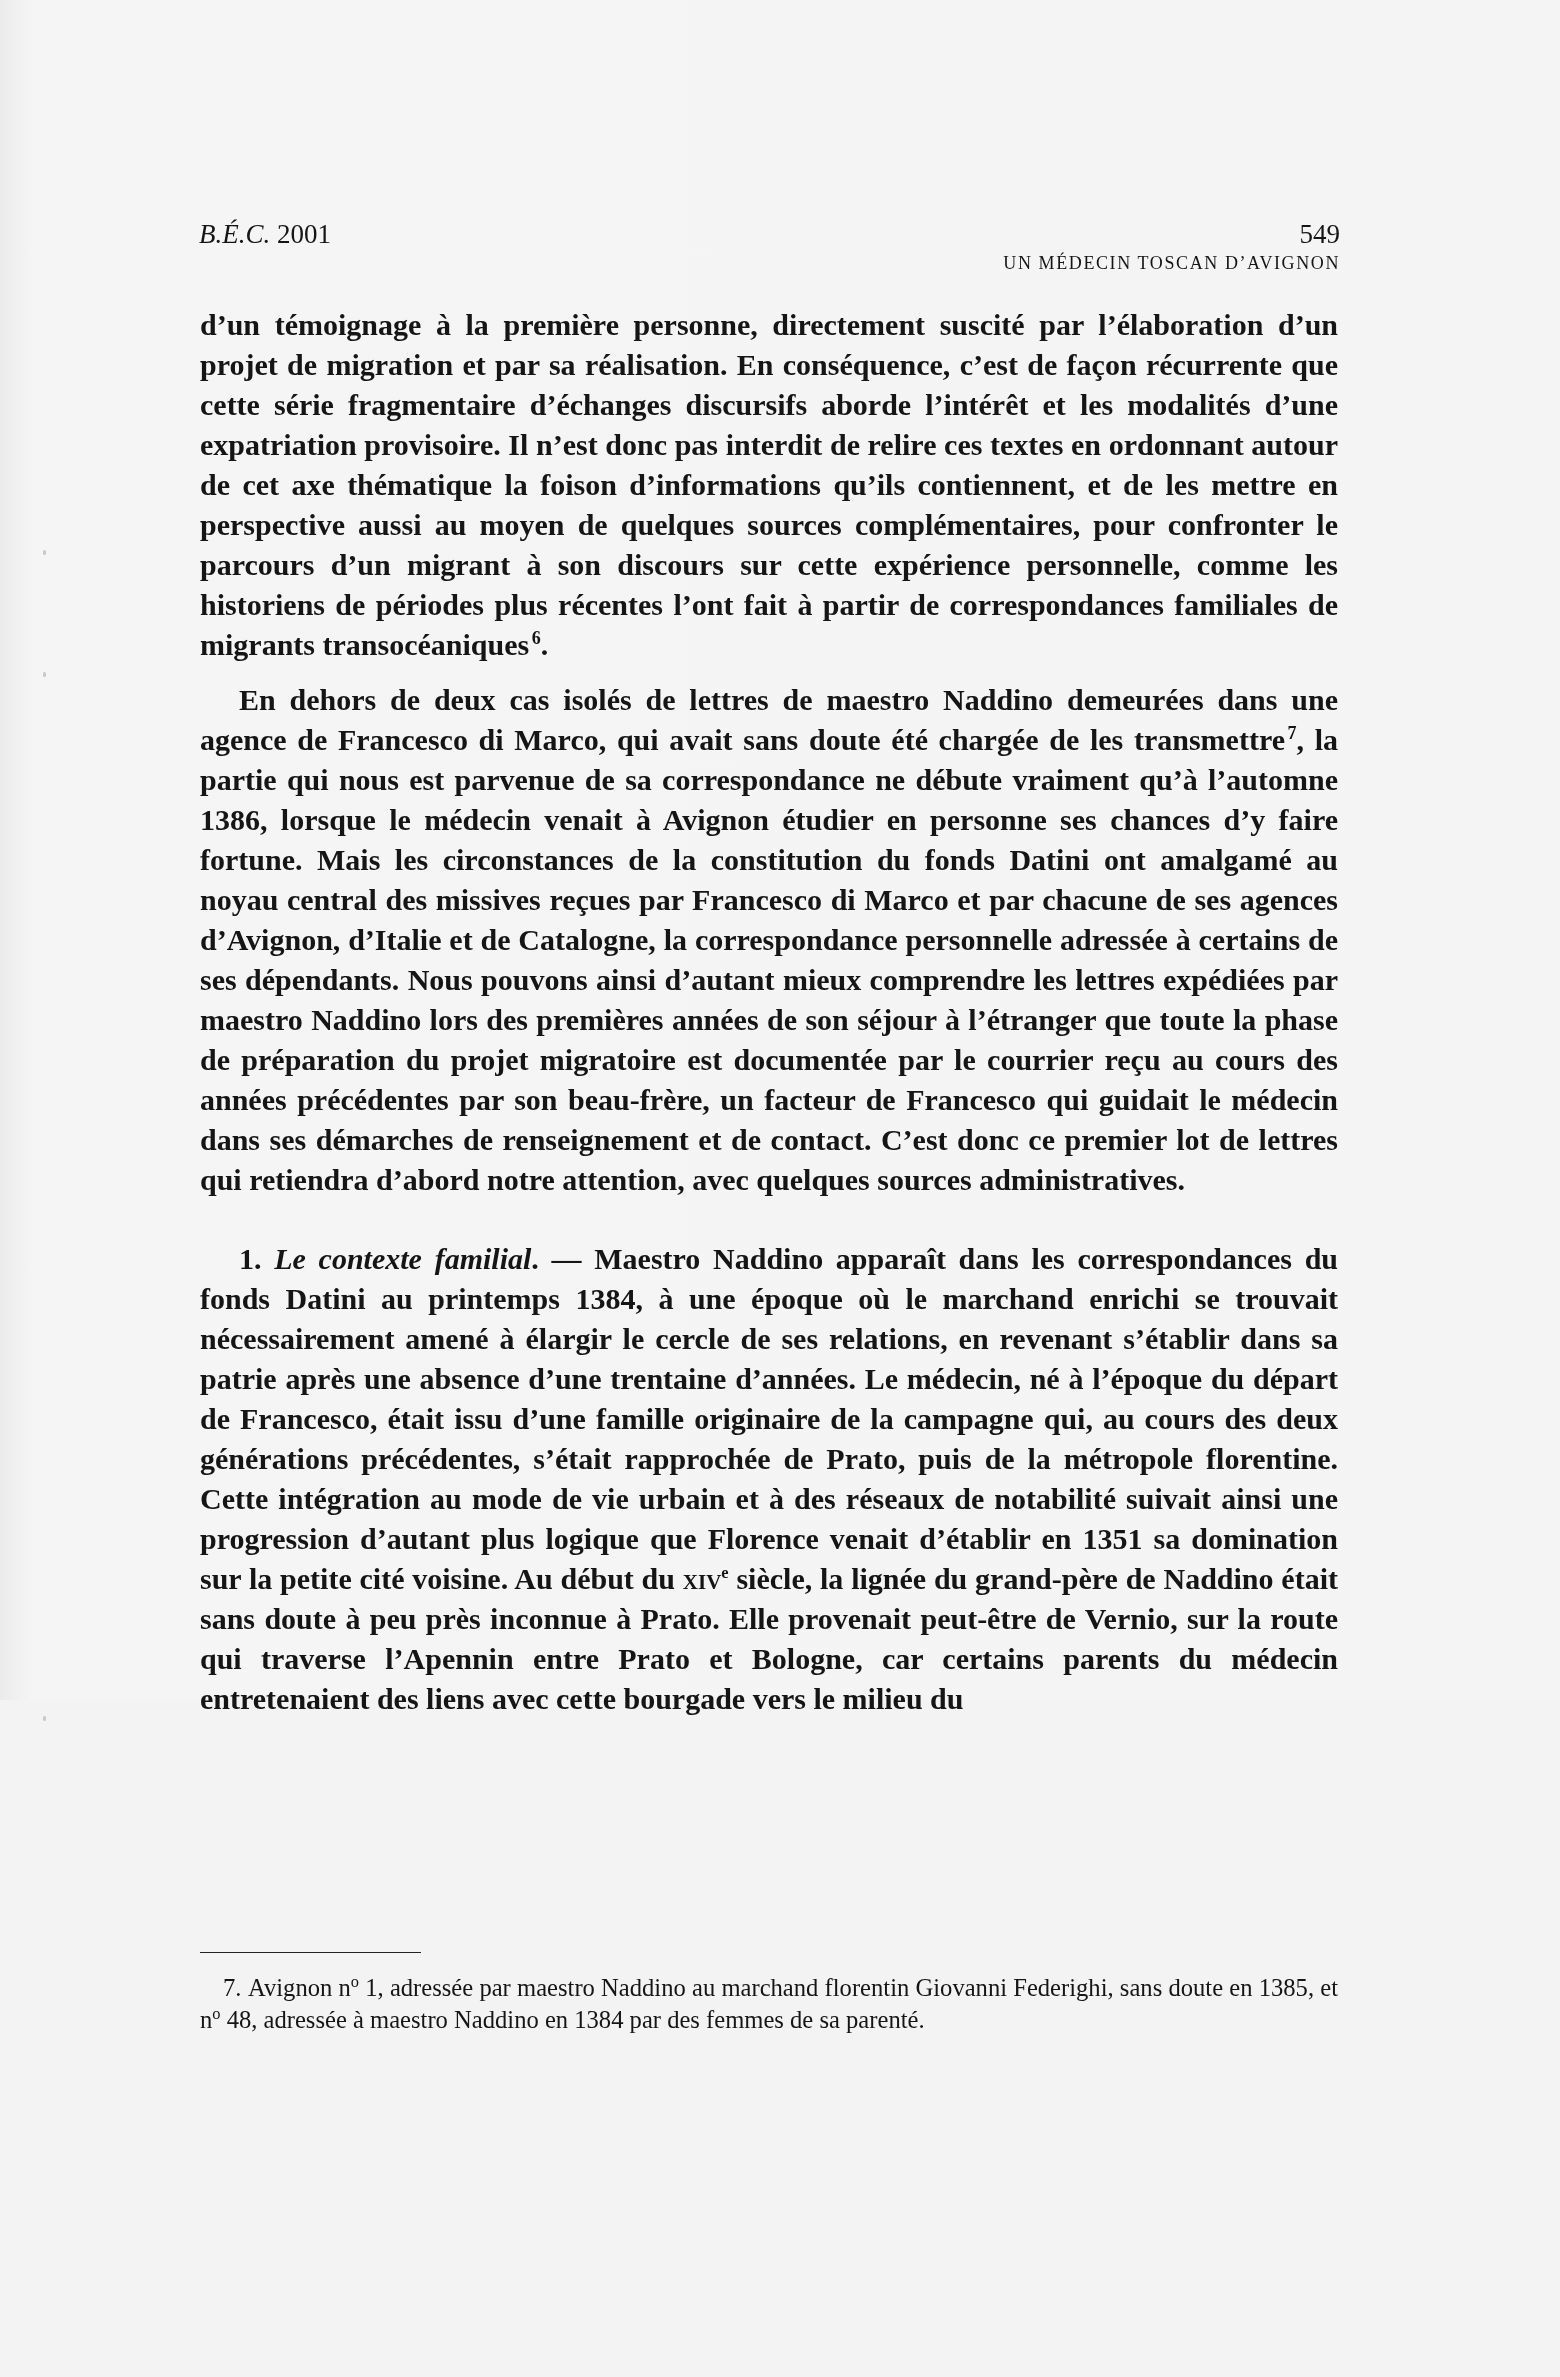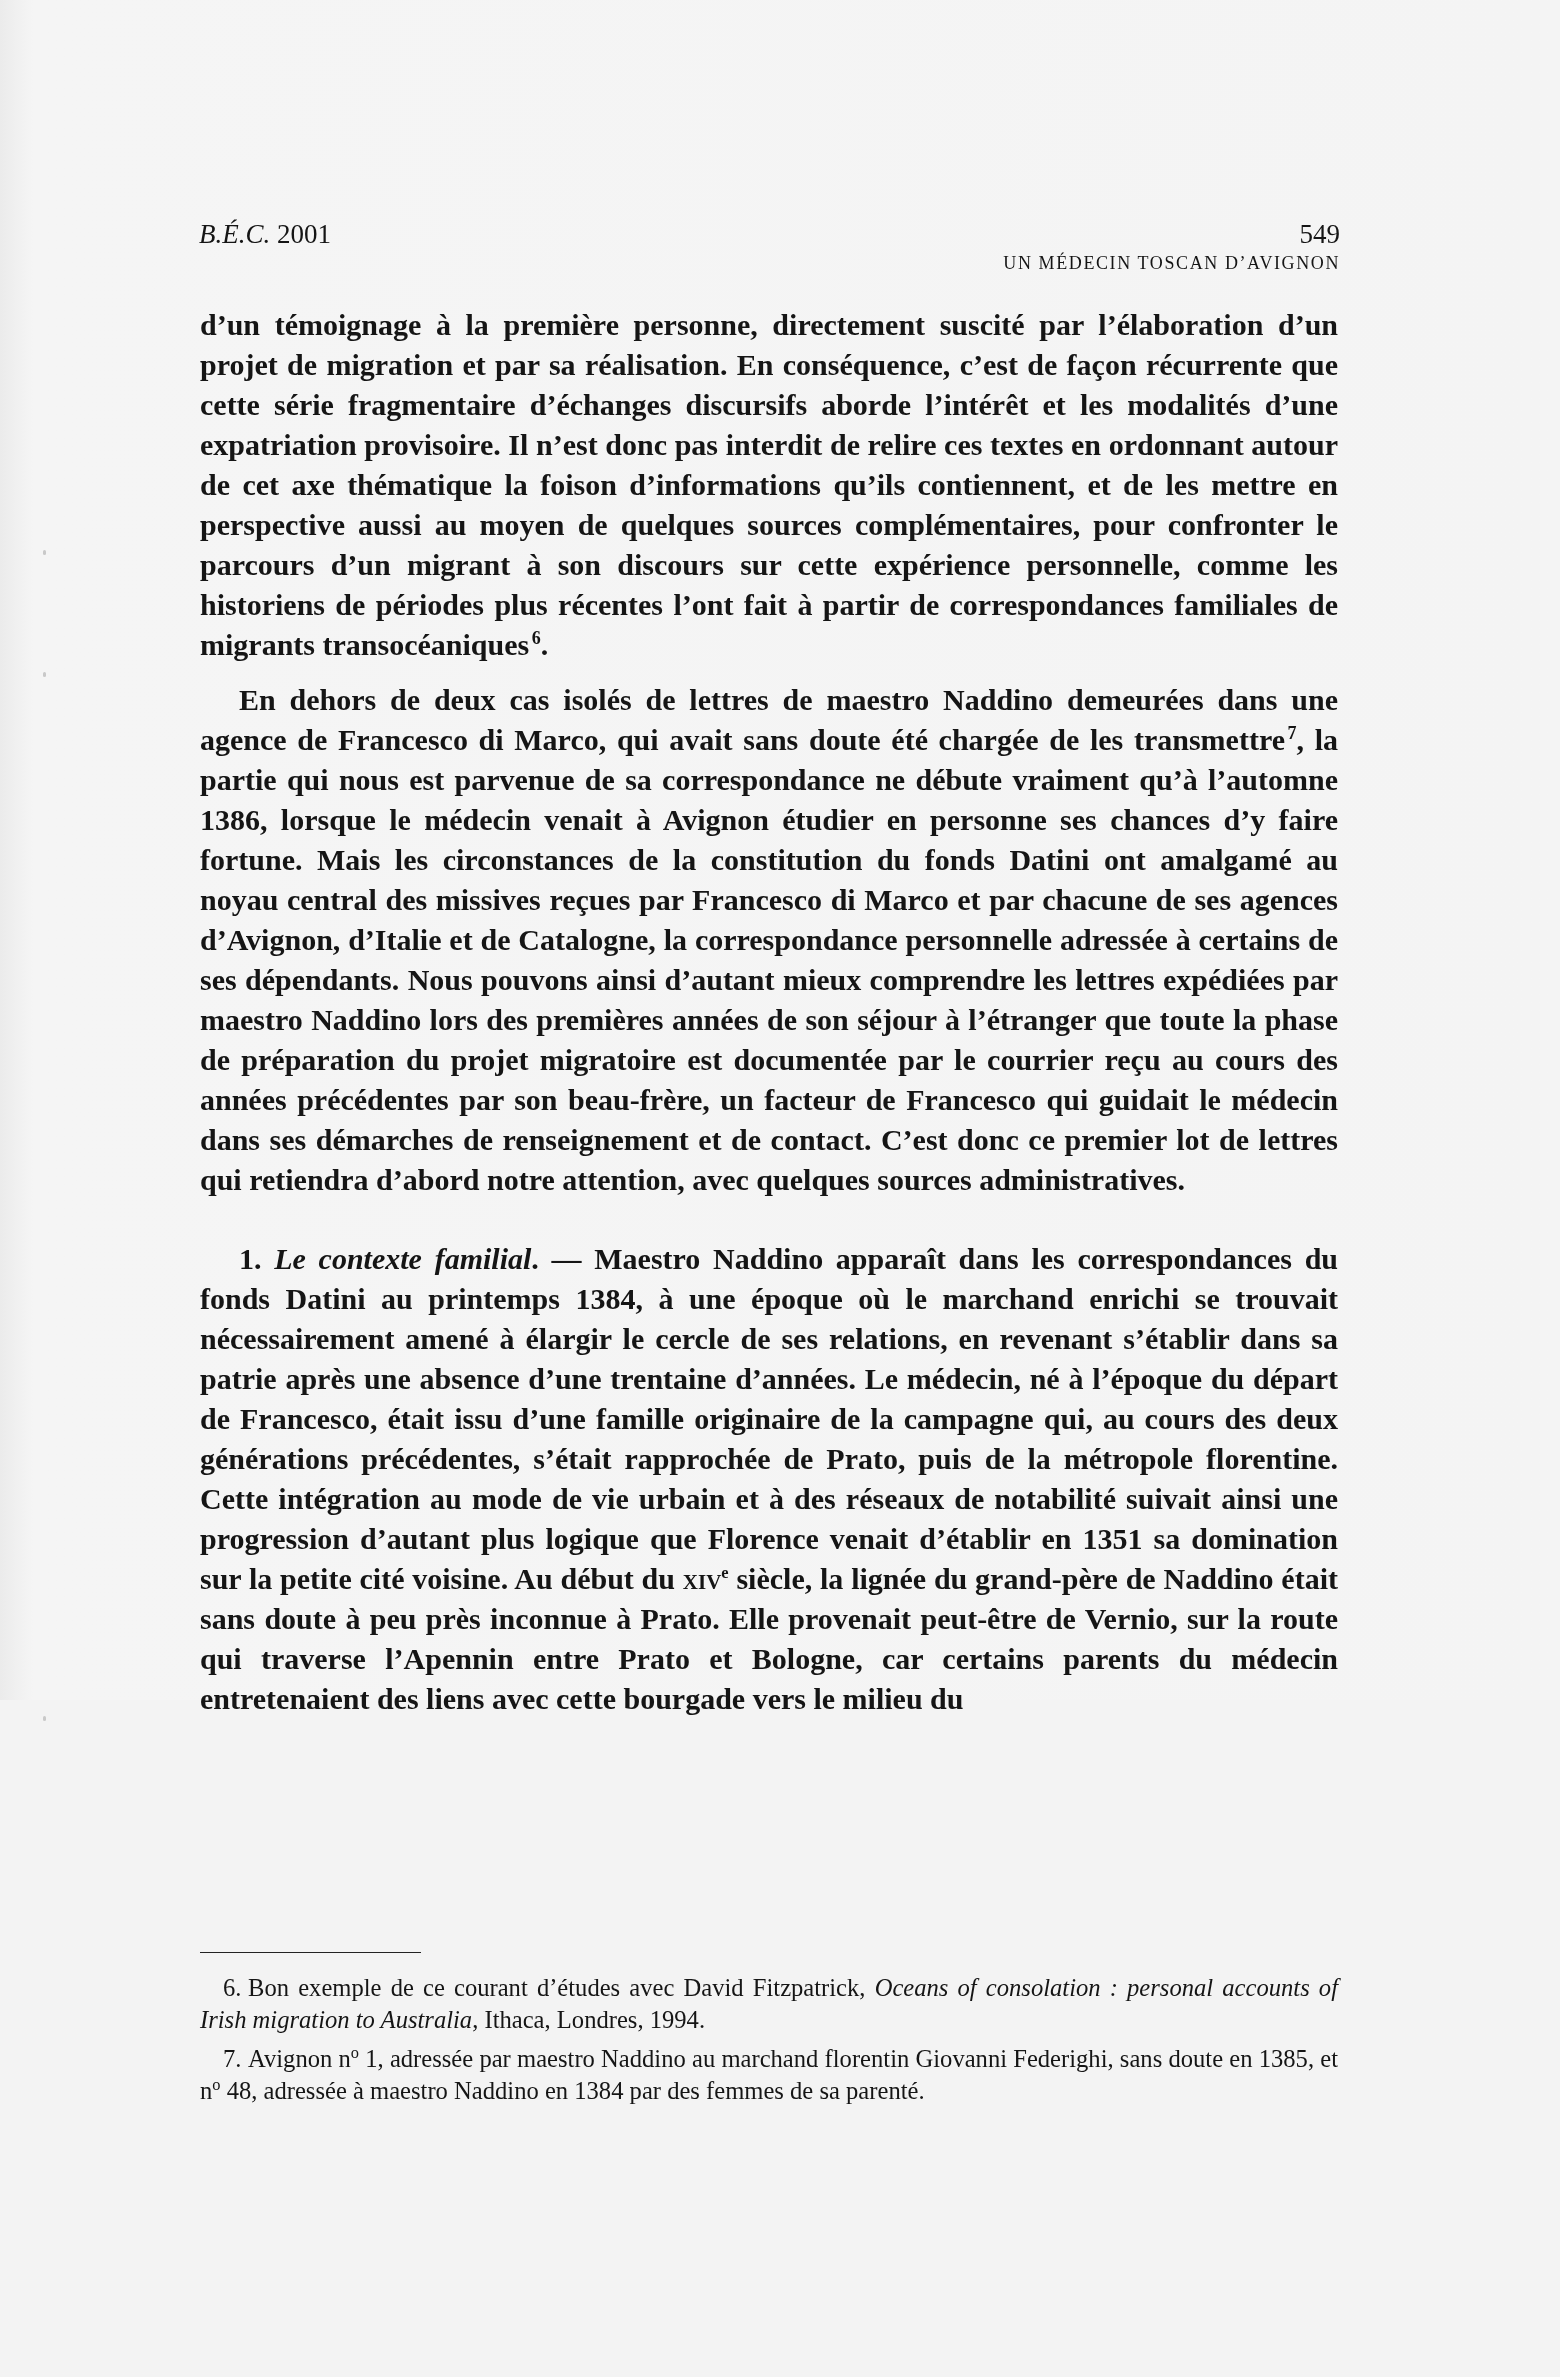--- a/index.html
+++ b/index.html
@@ -134,18 +134,17 @@
     <p class="indent"><span>En dehors de deux cas isolés de lettres de maestro Naddino demeurées dans une agence de Francesco di Marco, qui avait sans doute été chargée de les transmettre</span> <sup class="fn">7</sup><span>, la partie qui nous est parvenue de sa correspondance ne débute vraiment qu’à l’automne 1386, lorsque le médecin venait à Avignon étudier en personne ses chances d’y faire fortune. Mais les circonstances de la constitution du fonds Datini ont amalgamé au noyau central des missives reçues par Fran­cesco di Marco et par chacune de ses agences d’Avignon, d’Italie et de Catalo­gne, la correspondance personnelle adressée à certains de ses dépendants. Nous pouvons ainsi d’autant mieux comprendre les lettres expédiées par maestro Naddino lors des premières années de son séjour à l’étranger que toute la phase de préparation du projet migratoire est documentée par le courrier reçu au cours des années précédentes par son beau-frère, un facteur de Francesco qui guidait le médecin dans ses démarches de renseignement et de contact. C’est donc ce premier lot de lettres qui retiendra d’abord notre attention, avec quelques sources administratives.</span></p>
 
     <div class="p-gap-large"></div>
 
     <p class="indent"><span>1.</span> <em>Le contexte familial</em><span>. — </span><span>Maestro Naddino apparaît dans les correspon­dances du fonds Datini au printemps 1384, à une époque où le marchand enrichi se trouvait nécessairement amené à élargir le cercle de ses relations, en revenant s’établir dans sa patrie après une absence d’une trentaine d’années. Le médecin, né à l’époque du départ de Francesco, était issu d’une famille origi­naire de la campagne qui, au cours des deux générations précédentes, s’était rapprochée de Prato, puis de la métropole florentine. Cette intégration au mode de vie urbain et à des réseaux de notabilité suivait ainsi une progression d’autant plus logique que Florence venait d’établir en 1351 sa domination sur la petite cité voisine. Au début du </span><span class="smallcaps">XIV</span><sup class="small">e</sup><span> siècle, la lignée du grand-père de Naddino était sans doute à peu près inconnue à Prato. Elle provenait peut-être de Vernio, sur la route qui traverse l’Apennin entre Prato et Bologne, car certains parents du médecin entretenaient des liens avec cette bourgade vers le milieu du</span></p>
   </main>
 
   <div class="footnote-rule"></div>
 
   <section class="footnotes">
-    <p><span class="num">6.</span><span>Bon exemple de ce courant d’études avec David Fitzpatrick, </span><em>Oceans of consolation : personal accounts of Irish migration to Australia</em><span>, Ithaca, Londres, 1994.</span></p>
     <p><span class="num">7.</span><span>Avignon n</span><sup class="small">o</sup><span> 1, adressée par maestro Naddino au marchand florentin Giovanni Federighi, sans doute en 1385, et n</span><sup class="small">o</sup><span> 48, adressée à maestro Naddino en 1384 par des femmes de sa parenté.</span></p>
   </section>
 
 </div>
 
 
 </body></html>

